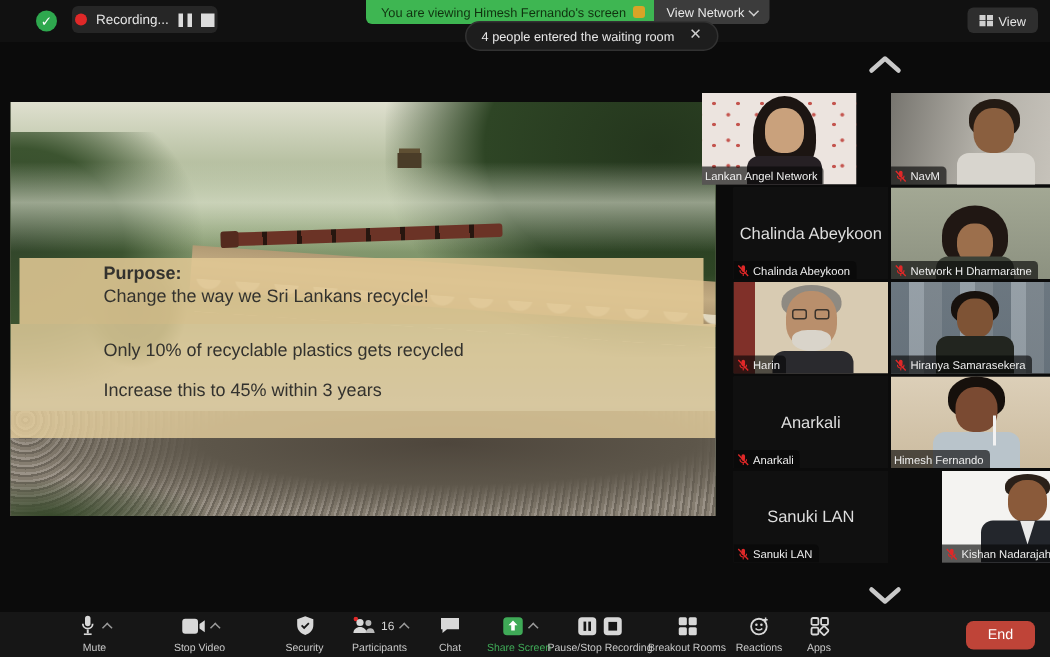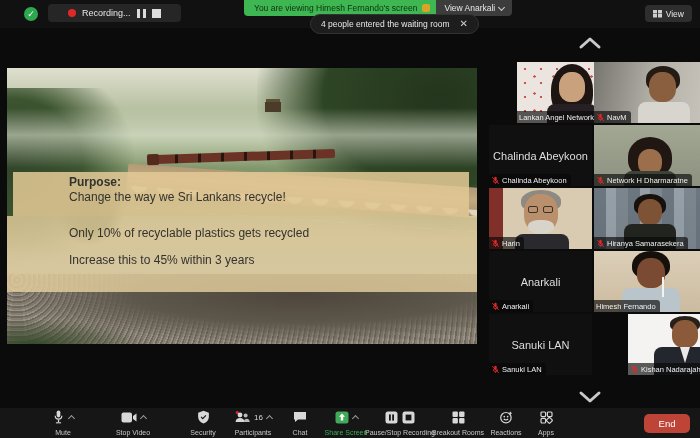--- a/index.html
+++ b/index.html
@@ -4,21 +4,21 @@
 <style>
   * { margin:0; padding:0; box-sizing:border-box; }
   html,body { width:700px; height:438px; background:#0b0b0b; overflow:hidden;
               font-family:"Liberation Sans", sans-serif; }
 
   
   #topbar { position:absolute; left:0; top:0; width:700px; height:28px; background:#111; }
   .enc-badge { position:absolute; left:24px; top:7px; width:14px; height:14px; border-radius:50%;
                background:#2ea84e; color:#fff; font-size:9px; line-height:14px; text-align:center; }
   .rec-pill { position:absolute; left:48px; top:4px; height:18px; background:#262626; border-radius:4px;
-              display:flex; align-items:center; gap:6px; padding:0 20px; }
+              display:flex; align-items:center; gap:6px; padding:0 2px; }
   .rec-dot { width:8px; height:8px; border-radius:50%; background:#e02828; }
   .rec-label { color:#e6e6e6; font-size:9px; }
   .rec-btn { width:9px; height:9px; display:inline-block; position:relative; cursor:pointer; }
   .pause-glyph { border-left:3px solid #dcdcdc; border-right:3px solid #dcdcdc; }
   .stop-glyph { background:#dcdcdc; }
 
   .share-banner { position:absolute; left:244px; top:0; height:16px; display:flex; }
   .share-banner .green { background:#3eb652; color:#10310f; font-size:8.5px; line-height:16px;
         padding:0 6px 0 10px; border-bottom-left-radius:4px; display:flex; align-items:center; gap:5px; }
   .eye-chip { width:8px; height:8px; background:#d9a427; border-radius:2px; display:inline-block; }
@@ -140,21 +140,21 @@
     <span class="rec-btn pause-glyph"></span>
     <span class="rec-btn stop-glyph"></span>
   </div>
 
   <div class="share-banner">
     <div class="green">
       <span>You are viewing Himesh Fernando's screen</span>
       <span class="eye-chip"></span>
     </div>
     <div class="view-options">
-      <span>View Anarkali</span>
+      <span>View Network</span>
       <span class="chev-s"></span>
     </div>
   </div>
 
   <div class="view-btn">
     <span class="grid-glyph"></span>
     <span>View</span>
   </div>
 </div>
 
@@ -189,21 +189,21 @@
   <svg width="24" height="14" viewBox="0 0 24 14">
       <polyline points="3,11 12,3 21,11" fill="none" stroke="#c9c9c9" stroke-width="3" stroke-linecap="round" stroke-linejoin="round"></polyline>
     </svg>
 </div>
 <div class="pg-chevron" id="chev-down">
   <svg width="24" height="14" viewBox="0 0 24 14">
       <polyline points="3,3 12,11 21,3" fill="none" stroke="#c9c9c9" stroke-width="3" stroke-linecap="round" stroke-linejoin="round"></polyline>
     </svg>
 </div>
 
-<div class="tile" style="left:517px; top:62px; width:103px; height:61px;text-align:right;">
+<div class="tile" style="left:468px; top:62px; width:103px; height:61px;text-align:right;">
   <div class="av bg-lankan">
     <div class="hair" style="left:34px; top:2px; width:42px; height:52px; background:#1c1512;"></div>
     <div class="head" style="left:42px; top:10px; width:26px; height:30px; background:#c9a17c;"></div>
     <div class="body" style="left:30px; top:42px; width:50px; height:20px; background:#262024;"></div>
   </div>
   <div class="nameplate">
       <span>Lankan Angel Network</span>
     </div>
 </div>
 <div class="tile" style="left:594px; top:62px; width:106px; height:61px;">

